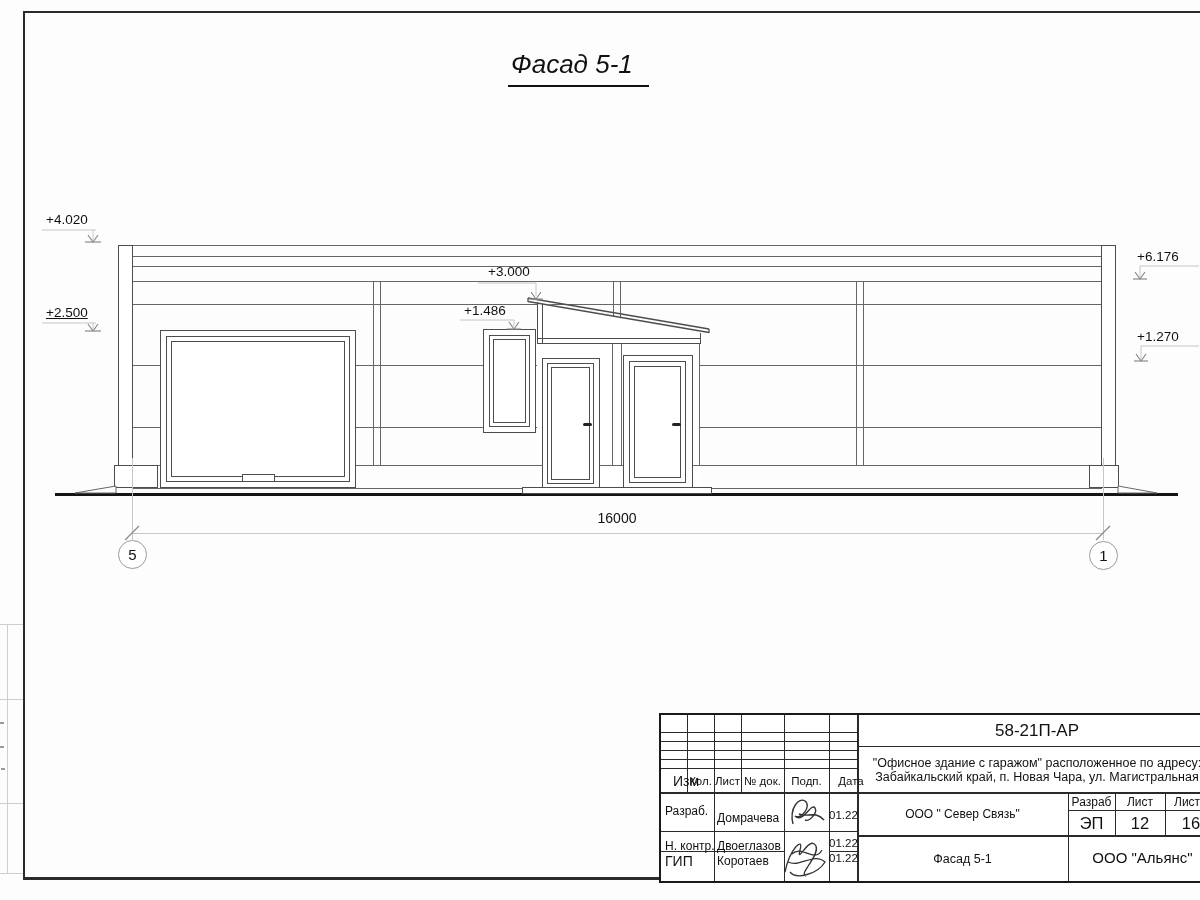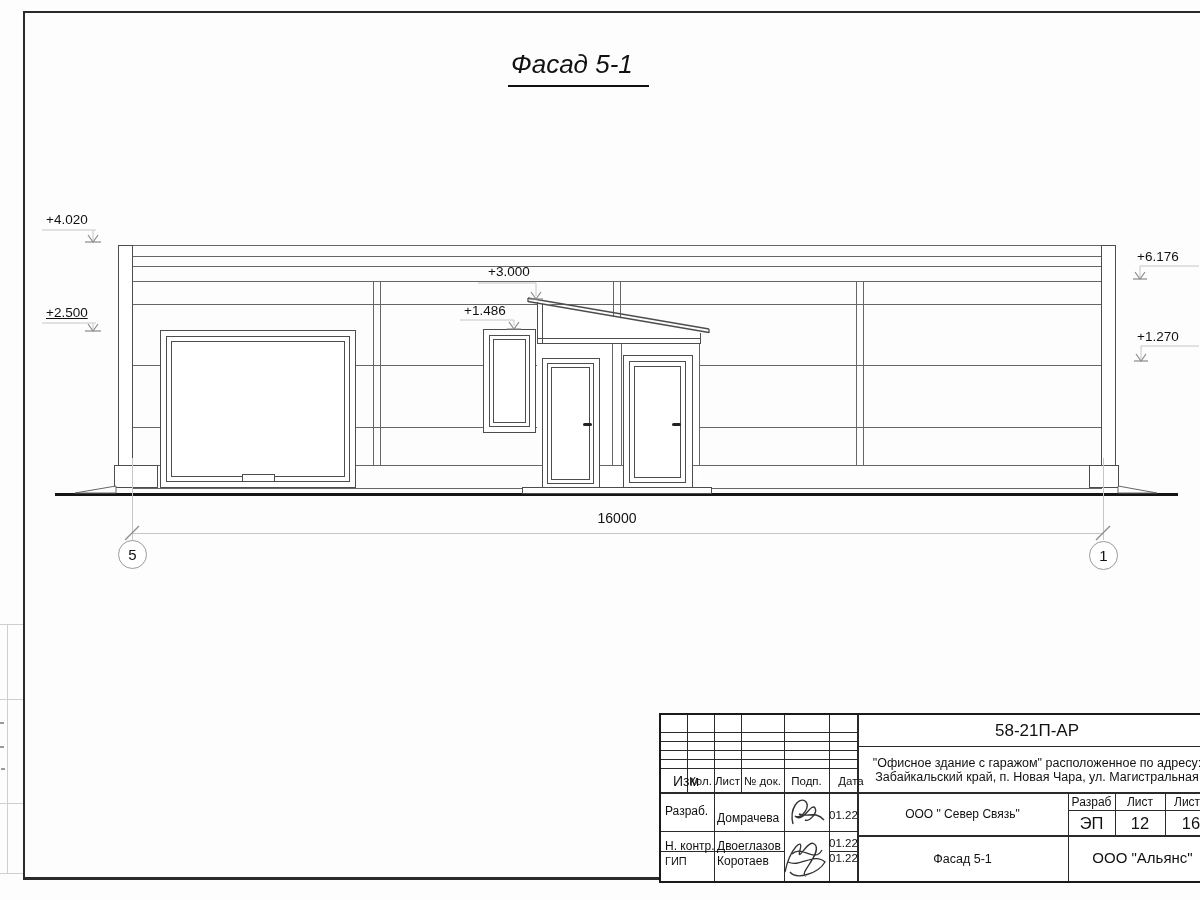--- a/index.html
+++ b/index.html
@@ -202,21 +202,21 @@
   <div class="tb-txt ctr" style="left:168px;top:58px;width:44px;height:16px;line-height:16px;font-size:11.5px;">Дата</div>
 
   <div class="tb-txt" style="left:4px;top:89px;width:49px;height:14px;line-height:14px;font-size:12px;">Разраб.</div>
   <div class="tb-txt" style="left:56px;top:96px;width:66px;height:14px;line-height:14px;font-size:12px;">Домрачева</div>
   <div class="tb-txt ctr" style="left:168px;top:94px;width:28px;height:13px;line-height:13px;font-size:11.5px;">01.22</div>
 
   <div class="tb-txt" style="left:4px;top:124px;width:52px;height:14px;line-height:14px;font-size:12px;">Н. контр.</div>
   <div class="tb-txt" style="left:56px;top:124px;width:66px;height:14px;line-height:14px;font-size:12px;">Двоеглазов</div>
   <div class="tb-txt ctr" style="left:168px;top:122px;width:28px;height:13px;line-height:13px;font-size:11.5px;">01.22</div>
 
-  <div class="tb-txt" style="left:4px;top:139px;width:49px;height:14px;line-height:14px;font-size:11px;">ГИП</div>
+  <div class="tb-txt" style="left:4px;top:139px;width:49px;height:14px;line-height:14px;font-size:14px;">ГИП</div>
   <div class="tb-txt" style="left:56px;top:139px;width:66px;height:14px;line-height:14px;font-size:12px;">Коротаев</div>
   <div class="tb-txt ctr" style="left:168px;top:137px;width:28px;height:13px;line-height:13px;font-size:11.5px;">01.22</div>
 
   <svg class="abs" width="43" height="38" viewBox="0 0 43 38" style="left:124px;top:79px;">
     <path d="M8,30 C4,14 14,3 20,7 C27,12 16,26 10,22 C18,30 26,8 30,14 C33,19 24,28 20,26 M14,20 C22,24 30,16 39,26" fill="none" stroke="#333" stroke-width="1.4"></path>
   </svg>
   <svg class="abs" width="50" height="52" viewBox="0 0 50 52" style="left:119px;top:115px;">    
       <path d="M5,42 C10,18 24,6 20,20 C16,36 30,4 36,16 C40,26 18,44 26,46 M8,32 C20,38 34,22 45,32 C38,44 16,50 10,42 M12,24 C22,14 34,34 42,20" fill="none" stroke="#333" stroke-width="1.3"></path>
   </svg>
 

